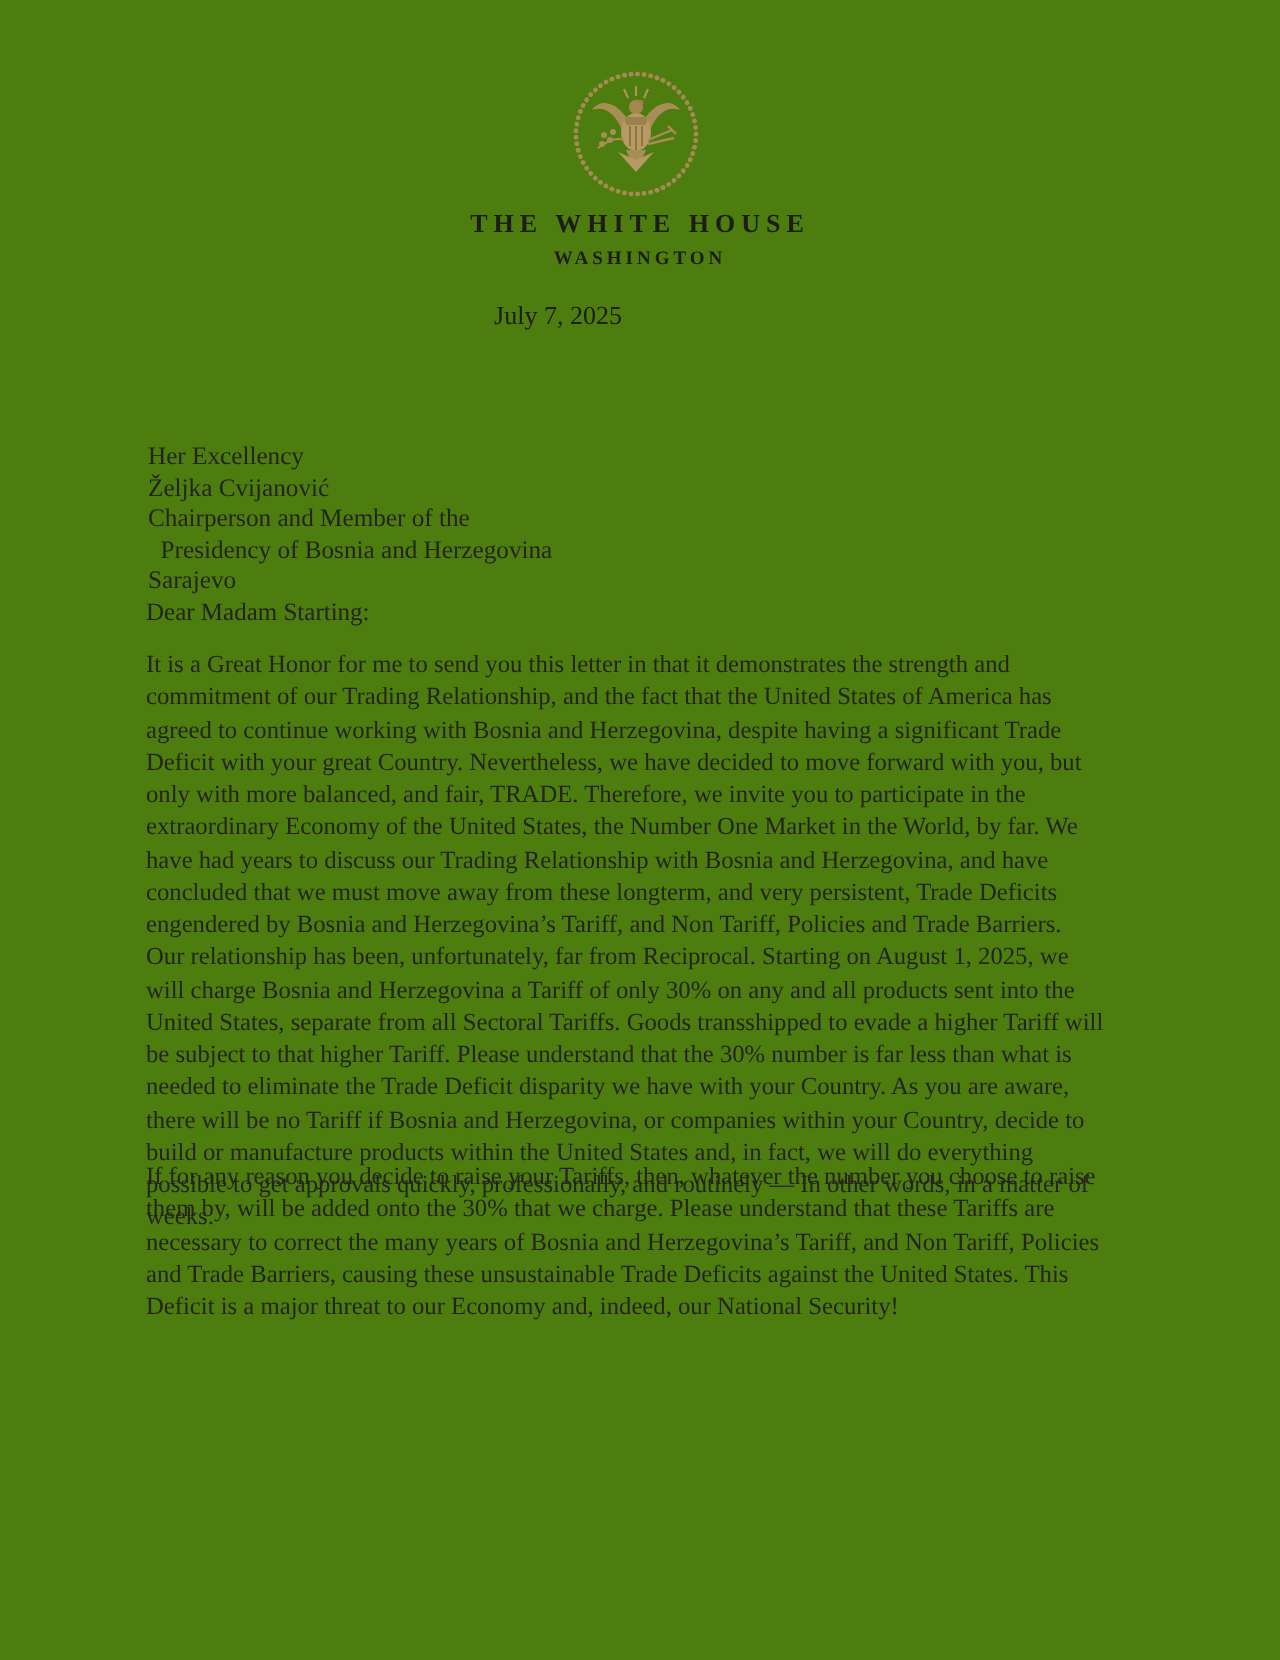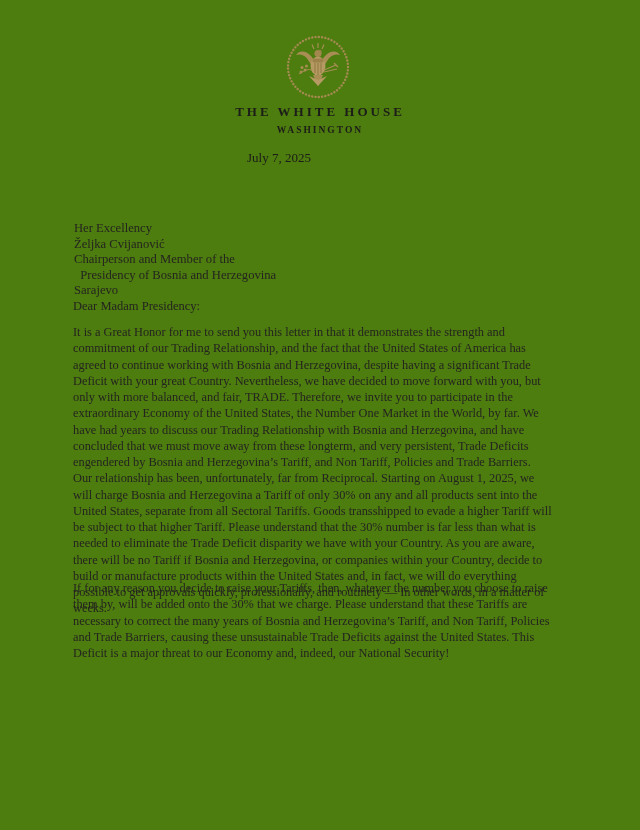--- a/index.html
+++ b/index.html
@@ -136,21 +136,21 @@
   <div class="wh-sub">WASHINGTON</div>
 
   <div class="date-line">July 7, 2025</div>
 
   <div class="recipient">Her Excellency
 Željka Cvijanović
 Chairperson and Member of the
   Presidency of Bosnia and Herzegovina
 Sarajevo</div>
 
-  <div class="salutation">Dear Madam Presidency:</div>
+  <div class="salutation">Dear Madam Starting:</div>
 
   <div class="body-para para-1">It is a Great Honor for me to send you this letter in that it demonstrates the strength and
 commitment of our Trading Relationship, and the fact that the United States of America has
 agreed to continue working with Bosnia and Herzegovina, despite having a significant Trade
 Deficit with your great Country. Nevertheless, we have decided to move forward with you, but
 only with more balanced, and fair, TRADE. Therefore, we invite you to participate in the
 extraordinary Economy of the United States, the Number One Market in the World, by far. We
 have had years to discuss our Trading Relationship with Bosnia and Herzegovina, and have
 concluded that we must move away from these longterm, and very persistent, Trade Deficits
 engendered by Bosnia and Herzegovina’s Tariff, and Non Tariff, Policies and Trade Barriers.

